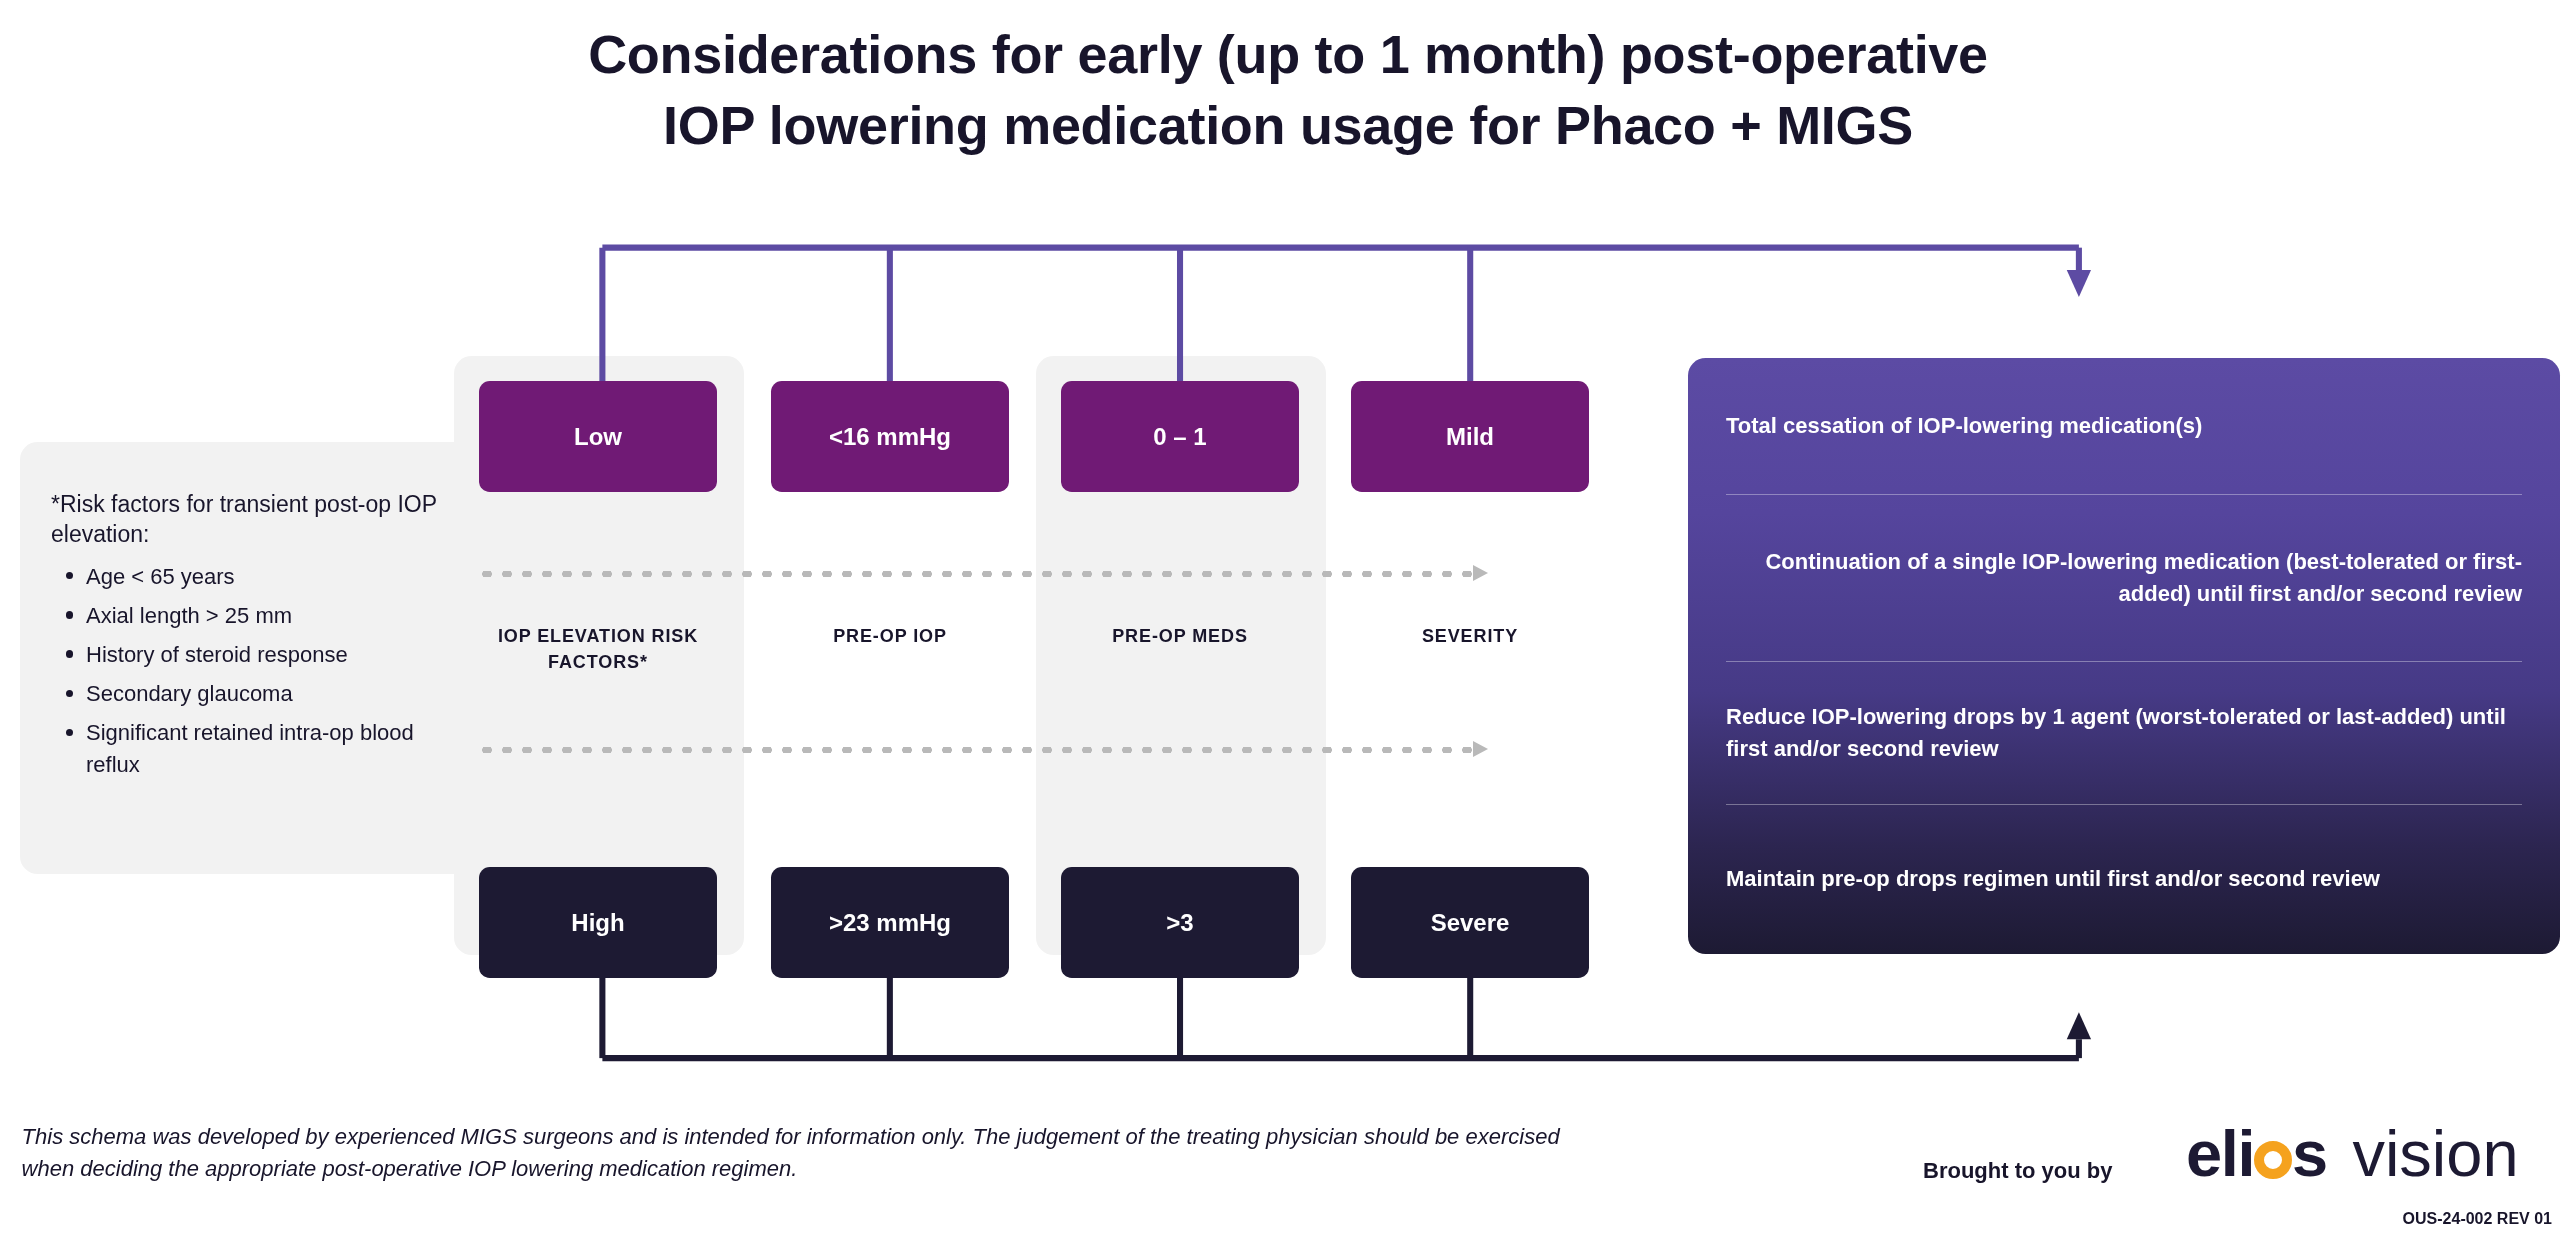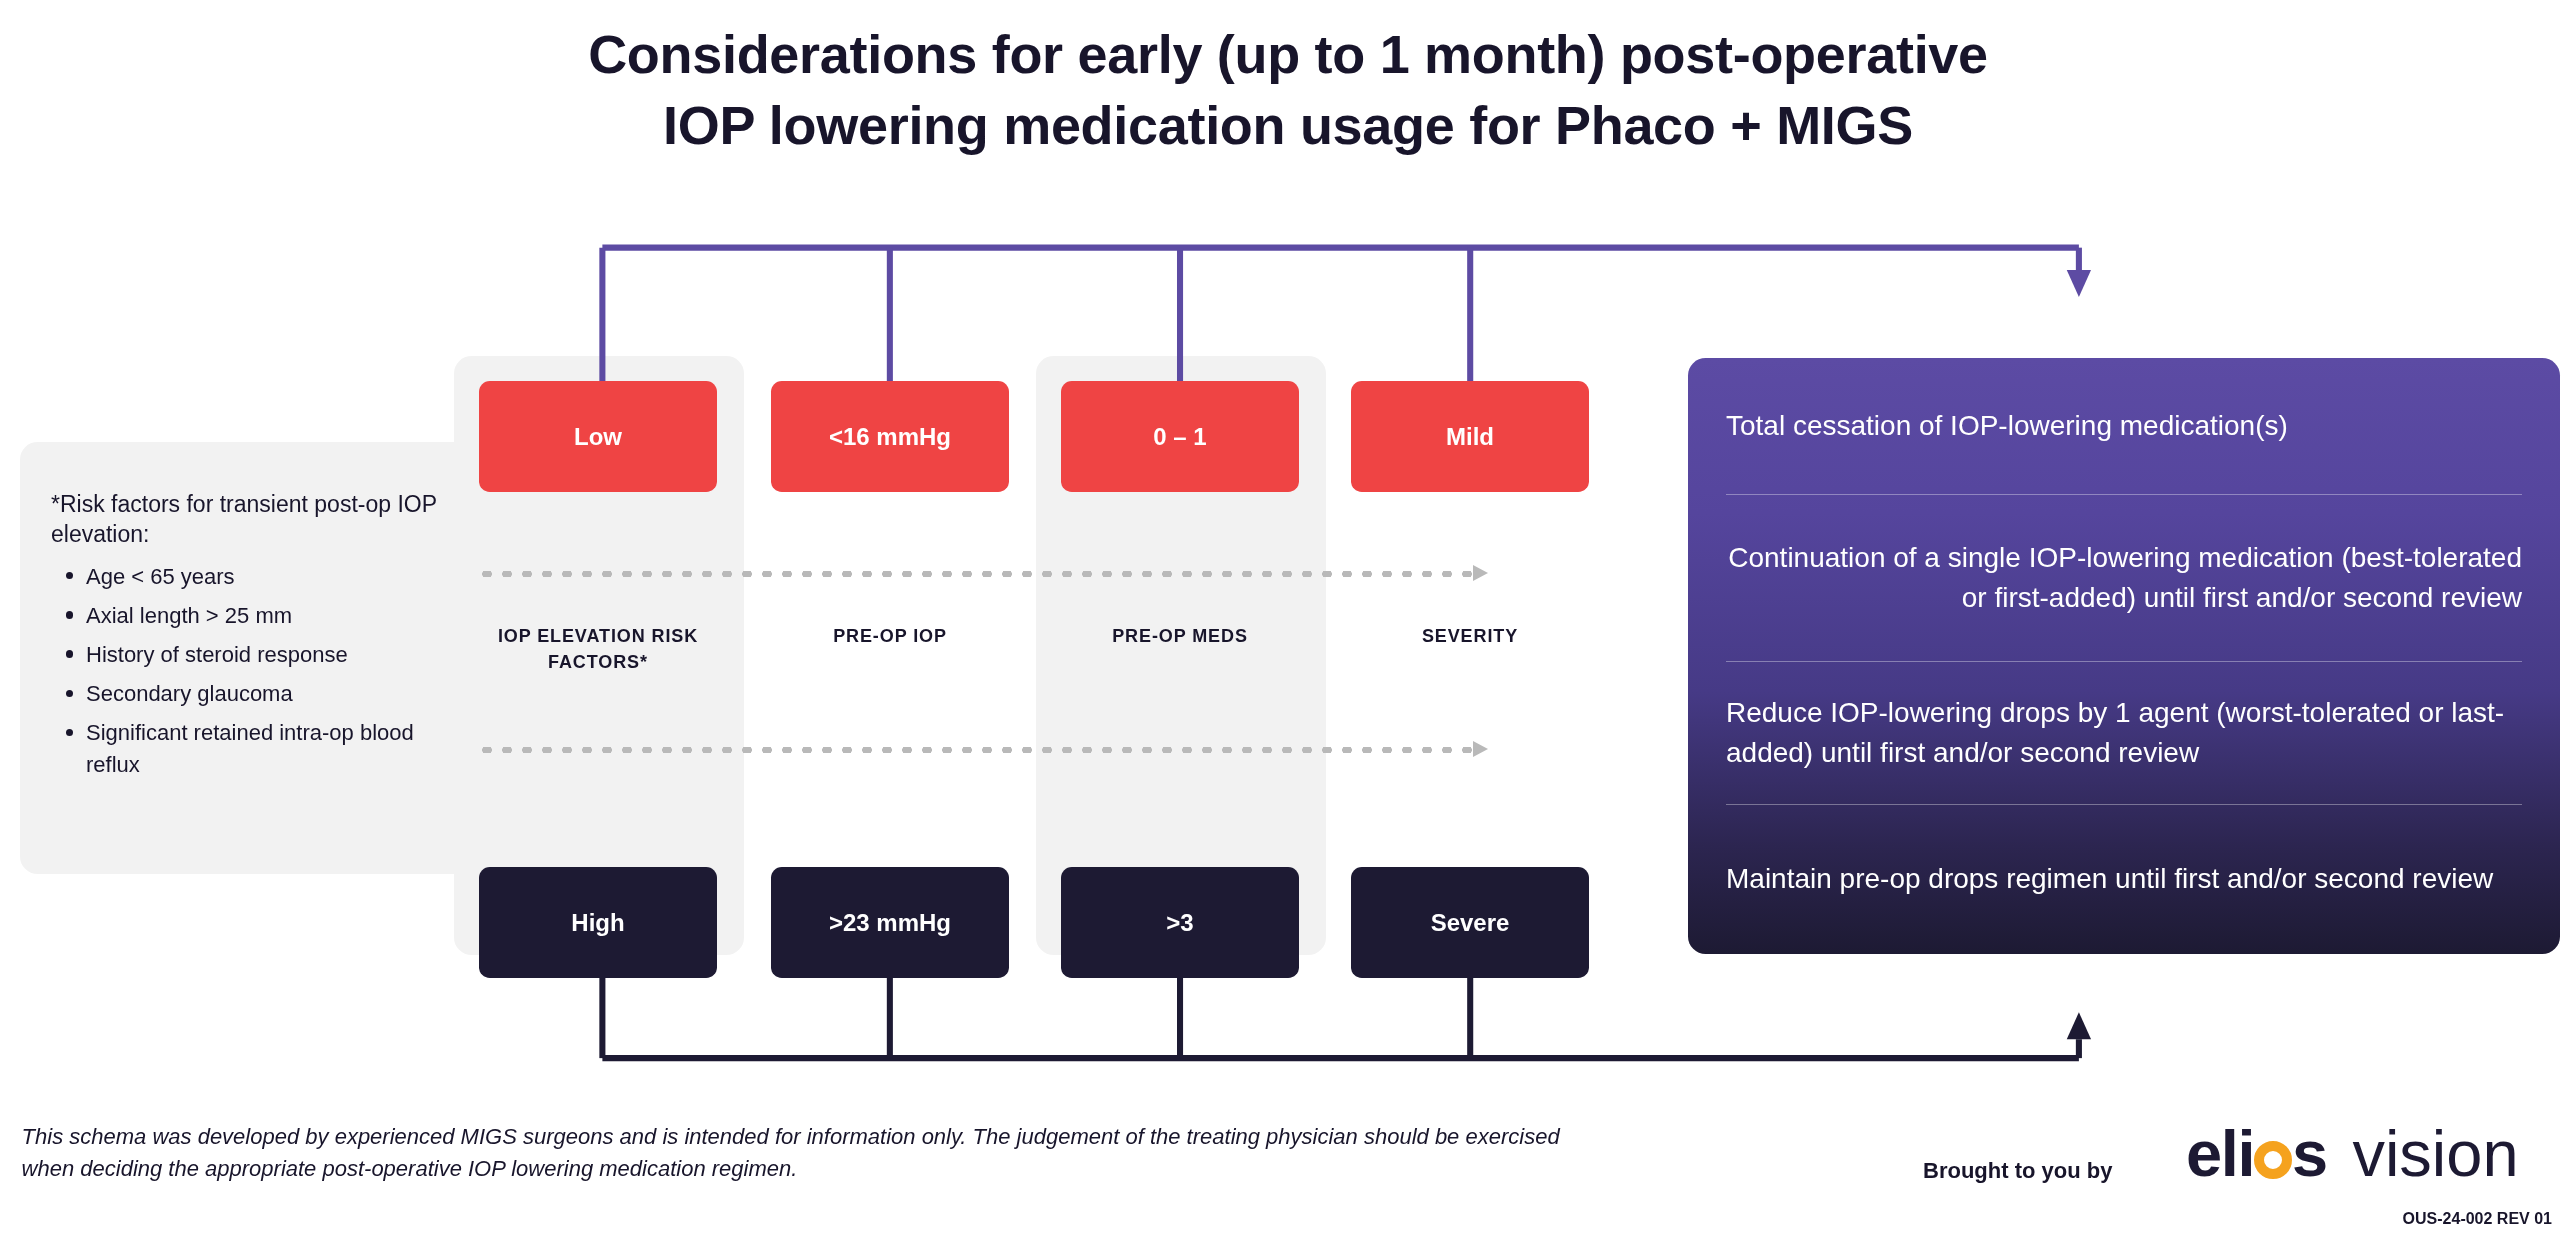--- a/index.html
+++ b/index.html
@@ -56,21 +56,21 @@
   
   .wires{position:absolute;left:0;top:0;width:2576px;height:1241px;pointer-events:none;}
 
   
   .cbox{
     position:absolute;width:238px;height:111px;border-radius:10.8px;
     display:flex;align-items:center;justify-content:center;
     color:#ffffff;font-size:24px;font-weight:bold;
     box-sizing:border-box;text-align:center;
   }
-  .cbox.low{background:#ef4444;}
+  .cbox.low{background:#701a75;}
   .cbox.high{background:#1d1a33;}
   .r-top{top:381px;}
   .r-bot{top:825px;margin-top:42px;}
   .c1{left:479px;} .c2{left:771px;} .c3{left:1061px;} .c4{left:1351px;}
 
   
   .ccap{
     position:absolute;top:624px;width:238px;
     text-align:center;font-size:18px;font-weight:bold;
     letter-spacing:0.9px;line-height:1.42;color:#18152b;
@@ -95,21 +95,21 @@
   
   .panel{
     position:absolute;left:1688px;top:358px;width:872px;height:596px;
     border-radius:17.6px;overflow:hidden;
     background:linear-gradient(180deg,#5c4ba4 0%,#55459d 26%,#463a86 56%,#2c2550 82%,#1d1a33 100%);
   }
   .prow{
     position:relative;box-sizing:border-box;
     display:flex;align-items:center;
     padding:14px 38px;
-    color:#ffffff;font-size:28px;line-height:1.42;font-weight:normal;
+    color:#ffffff;font-size:22px;line-height:1.42;font-weight:bold;
   }
   .prow + .prow::before{
     content:"";position:absolute;left:38px;right:38px;top:0;height:1.4px;
     background:rgba(255,255,255,0.35);
   }
   #prow-0{height:136px;}
   #prow-1{height:167px;text-align:right;}
   #prow-2{height:143px;}
   #prow-3{height:150px;}
 

